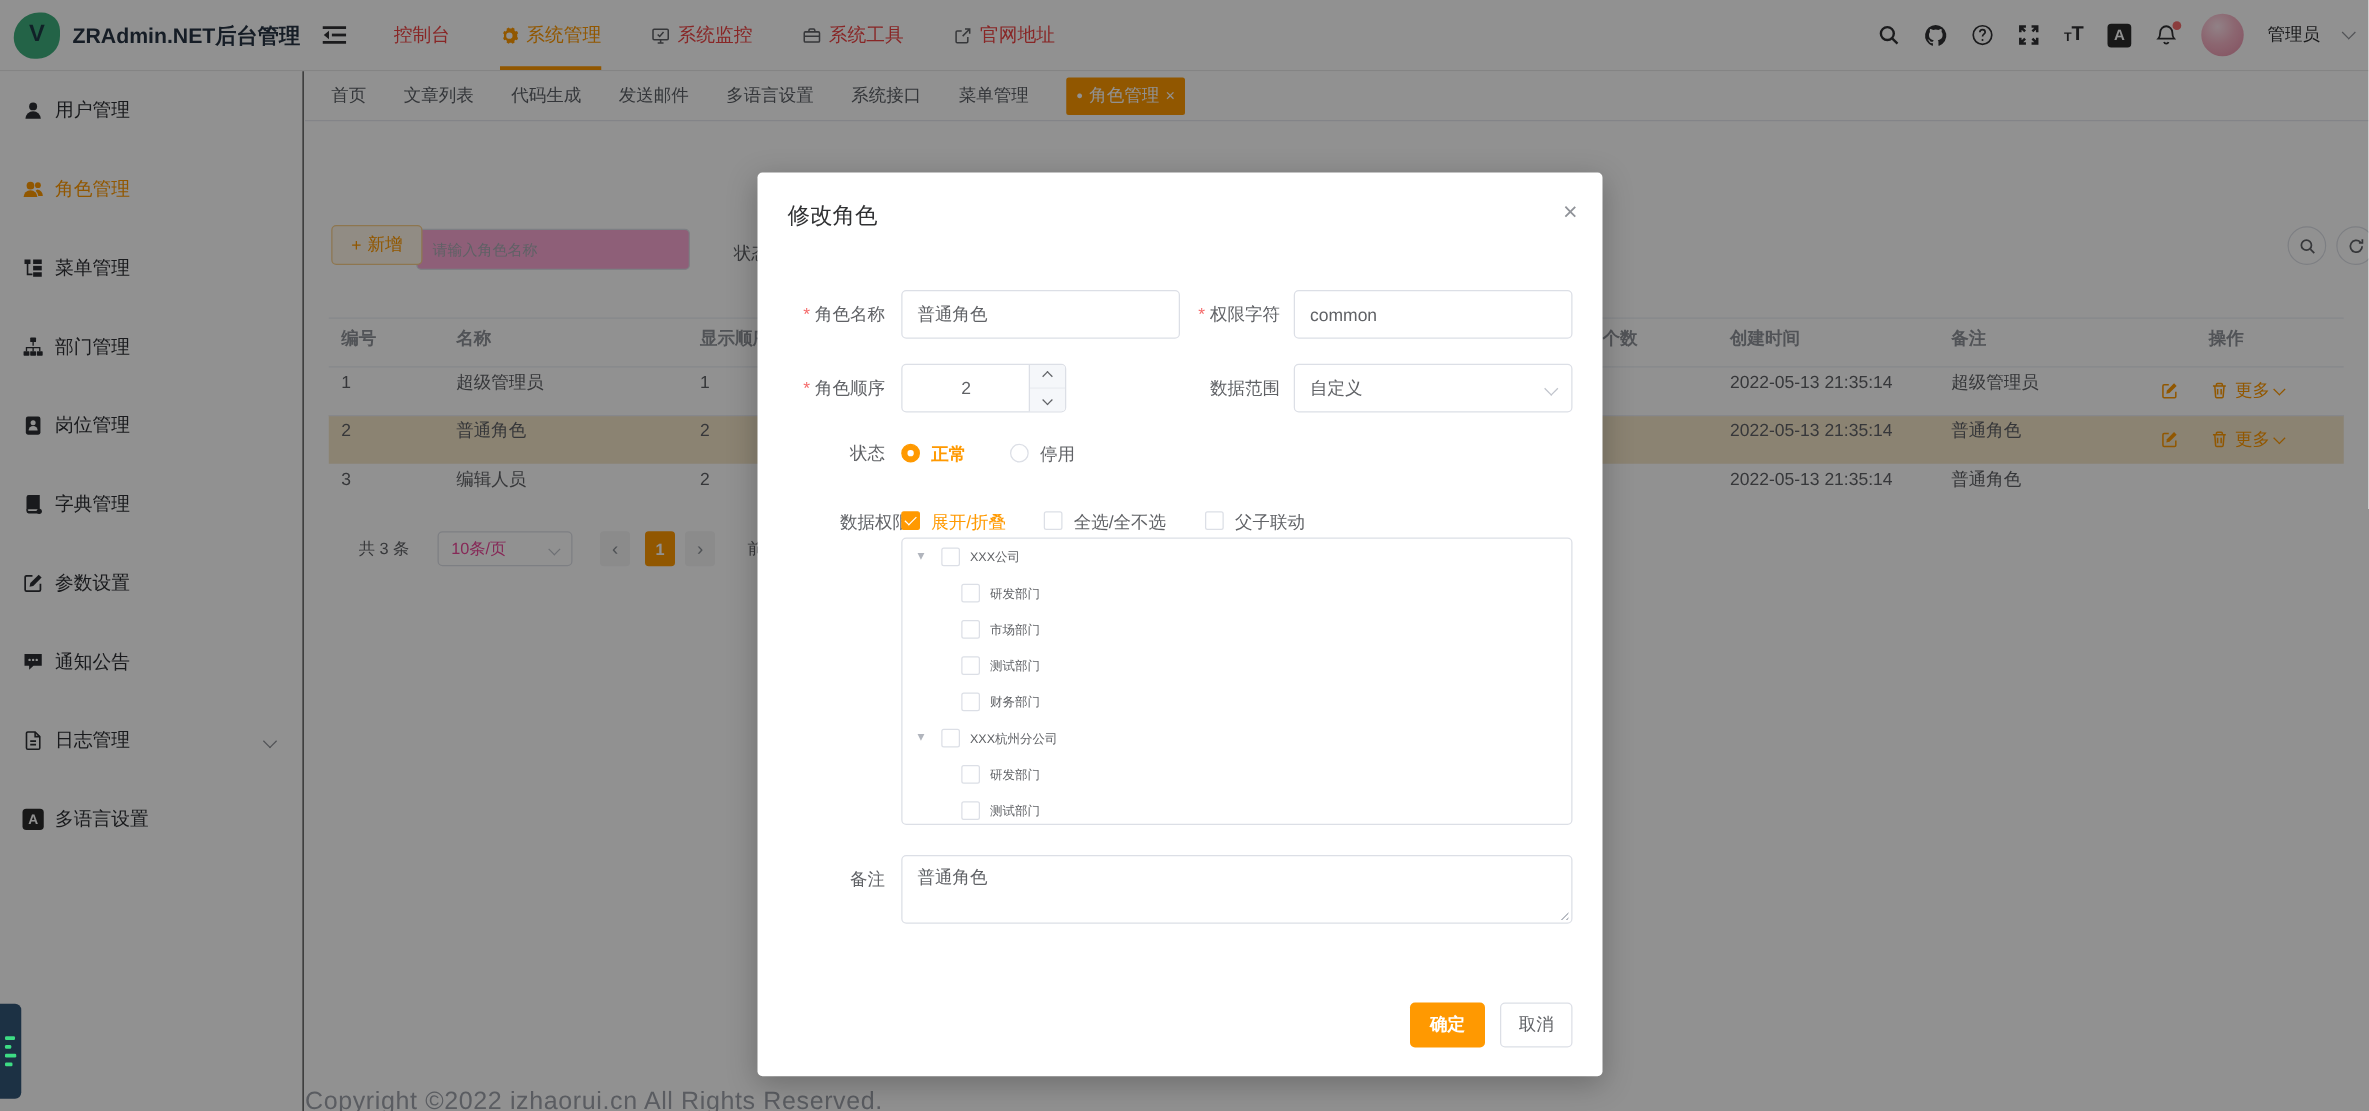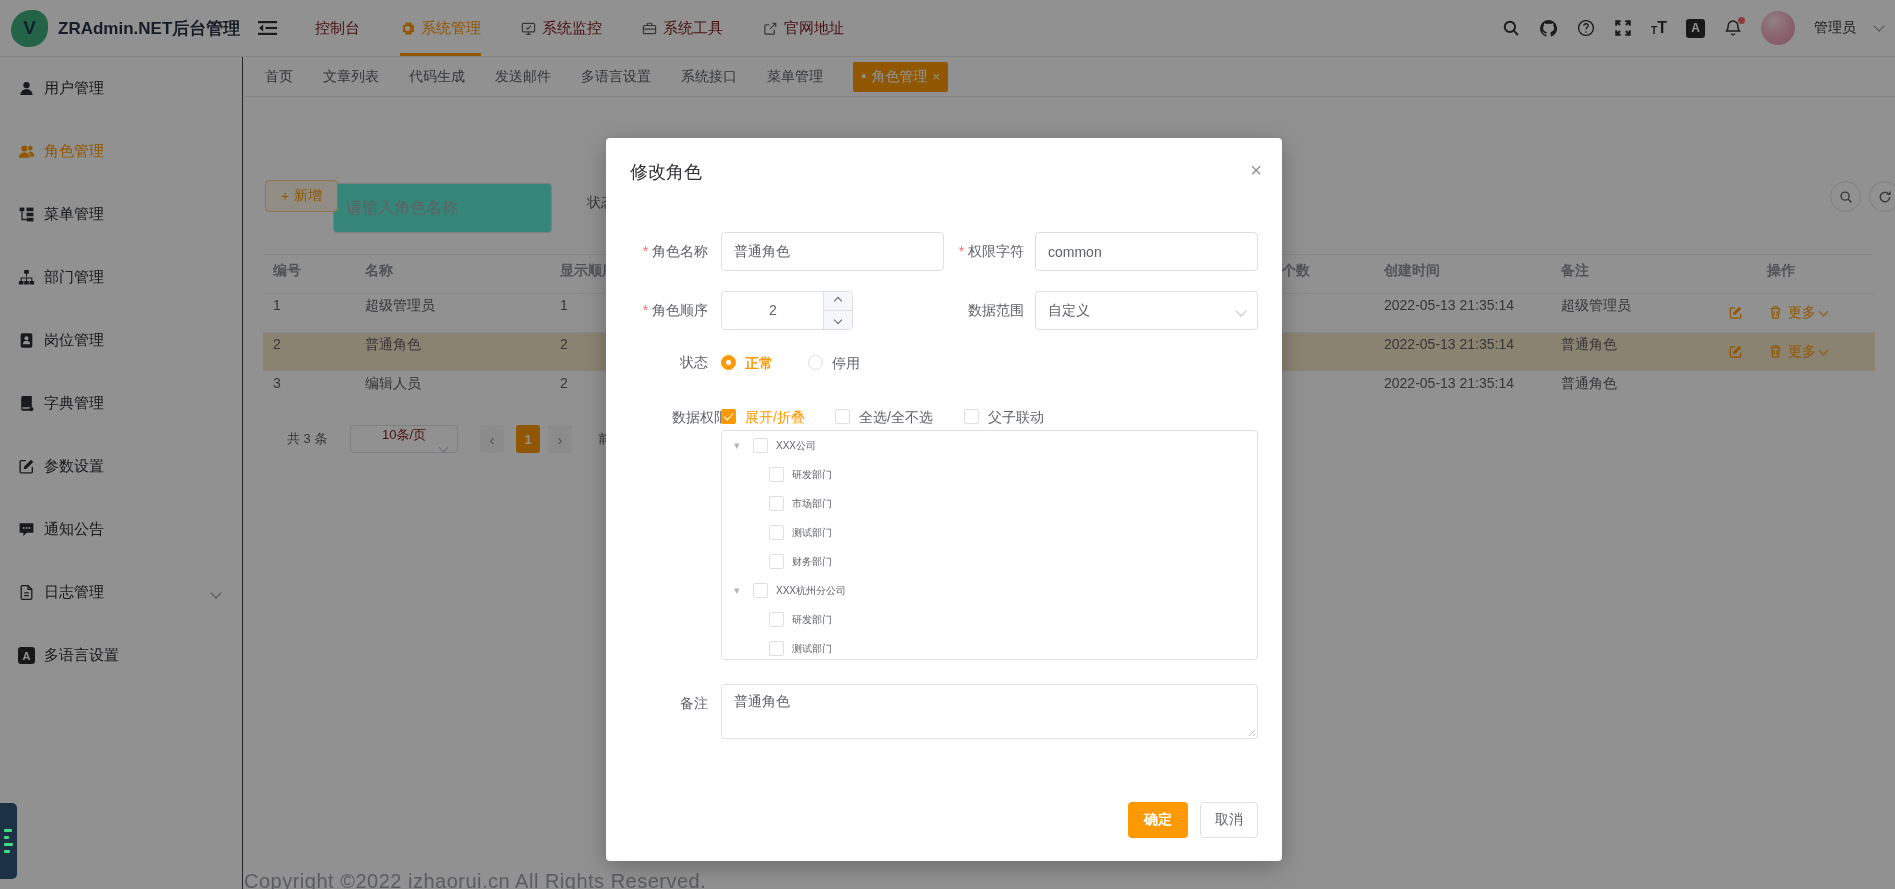--- a/index.html
+++ b/index.html
@@ -7,21 +7,21 @@
   .screen{position:relative;width:1895px;height:889px;background:#fff;overflow:hidden;}
   svg{display:block;}
 
   
   .app-header{position:absolute;top:0;left:0;right:0;height:57px;background:#fff;border-bottom:1px solid #e8e8e8;display:flex;align-items:center;box-sizing:border-box;}
   .logo-area{width:243px;flex:0 0 243px;display:flex;align-items:center;padding-left:11px;box-sizing:border-box;gap:10px;}
   .logo-circle{width:37px;height:37px;border-radius:58% 42% 52% 48%;background:#3fae7d;color:#1d3b46;display:flex;align-items:center;justify-content:center;font-weight:bold;font-size:19px;}
   .app-title{font-size:17px;font-weight:700;color:#273444;white-space:nowrap;}
   .collapse-btn{margin-left:15px;cursor:pointer;color:#303133;}
   .top-nav{display:flex;align-items:center;margin-left:38px;gap:40px;height:100%;}
-  .nav-item{display:flex;align-items:center;gap:6px;font-size:15px;color:#7f1d1d;height:100%;box-sizing:border-box;cursor:pointer;}
+  .nav-item{display:flex;align-items:center;gap:6px;font-size:15px;color:#ef4444;height:100%;box-sizing:border-box;cursor:pointer;}
   .nav-item .nicon{color:#606266;}
   .nav-item.active{color:#ff9901;border-bottom:3px solid #ff9901;padding-top:3px;}
   .nav-item.active .nicon{color:#ff9901;}
   .header-right{margin-left:auto;display:flex;align-items:center;gap:19px;padding-right:12px;}
   .hicon{color:#303133;cursor:pointer;position:relative;display:flex;align-items:center;}
   .fontsize-icon{font-weight:700;color:#303133;display:flex;align-items:flex-end;line-height:1;}
   .fontsize-icon .small-t{font-size:10px;}
   .fontsize-icon .big-t{font-size:16px;}
   .translate-badge{width:19px;height:19px;background:#2b2b2b;color:#fff;border-radius:3px;font-size:12px;font-weight:700;display:flex;align-items:center;justify-content:center;}
   .bell-dot{position:absolute;top:-2px;right:-3px;width:7px;height:7px;border-radius:50%;background:#f56c6c;}
@@ -41,39 +41,39 @@
 
   
   .main{position:absolute;left:244px;top:57px;right:0;bottom:0;background:#fff;}
   .tags-bar{position:absolute;top:0;left:0;right:0;height:40px;display:flex;align-items:center;gap:30px;padding-left:21px;border-bottom:1px solid #e6e9ef;box-sizing:border-box;}
   .tag{font-size:14px;color:#5c6066;cursor:pointer;white-space:nowrap;}
   .tag.active{background:#ff9901;color:#fff;padding:6px 8px;border-radius:2px;display:flex;align-items:center;gap:5px;}
   .tag .tag-dot{font-size:9px;line-height:1;}
   .tag .tag-close{font-size:13px;line-height:1;}
 
   .flabel{position:absolute;font-size:14px;color:#606266;line-height:38px;}
-  .finput{position:absolute;height:50px;border:1px solid #dcdfe6;border-radius:4px;box-sizing:border-box;font-size:16px;color:#606266;padding:0 12px;background:#5eead4;outline:none;font-family:inherit;}
+  .finput{position:absolute;height:33px;border:1px solid #dcdfe6;border-radius:4px;box-sizing:border-box;font-size:12px;color:#606266;padding:0 12px;background:#f9a8d4;outline:none;font-family:inherit;}
   .finput::placeholder{color:#a8abb2;}
   .fselect{position:absolute;height:38px;border:1px solid #dcdfe6;border-radius:4px;box-sizing:border-box;background:#fff;display:flex;align-items:center;padding:0 12px;font-size:14px;color:#a8abb2;cursor:pointer;}
   .fselect .chev{color:#c0c4cc;margin-left:auto;}
   .btn{border-radius:4px;font-size:14px;display:flex;align-items:center;justify-content:center;gap:5px;cursor:pointer;box-sizing:border-box;font-family:inherit;}
   .btn-search{position:absolute;left:645px;top:70px;width:71px;height:36px;background:#ff9901;color:#fff;border:none;}
   .btn-reset{position:absolute;left:736px;top:70px;width:64px;height:36px;background:#fff;color:#606266;border:1px solid #dcdfe6;}
   .btn-add{position:absolute;left:21px;top:123px;width:73px;height:32px;background:#fff7e8;color:#ff9901;border:1px solid #f9cf8b;}
   .circle-btn{position:absolute;top:124px;width:31px;height:31px;border-radius:50%;border:1px solid #dcdfe6;background:#fff;display:flex;align-items:center;justify-content:center;color:#606266;cursor:pointer;box-sizing:border-box;}
 
   .tcell{position:absolute;height:39px;line-height:39px;font-size:14px;color:#606266;white-space:nowrap;margin-top:32px;}
   .th{height:32px;line-height:32px;color:#8f9399;font-weight:700;}
   .tdiv{position:absolute;left:19px;right:20px;height:1px;background:#ebeef5;}
   .row-hl{position:absolute;left:19px;right:20px;height:39px;background:#f5e6c9;}
   .op{position:absolute;height:39px;display:flex;align-items:center;gap:4px;color:#ff9901;font-size:14px;cursor:pointer;}
   .op .chev{color:#ff9901;width:6px;height:6px;margin-top:-3px;}
 
   .pg-text{position:absolute;font-size:13px;color:#606266;line-height:28px;}
-  .pg-select{position:absolute;left:106px;top:368px;width:108px;height:28px;border:1px solid #dcdfe6;border-radius:4px;box-sizing:border-box;display:flex;align-items:center;padding:0 10px;font-size:13px;color:#7f1d1d;cursor:pointer;flex-direction:column;}
+  .pg-select{position:absolute;left:106px;top:368px;width:108px;height:28px;border:1px solid #dcdfe6;border-radius:4px;box-sizing:border-box;display:flex;align-items:center;padding:0 10px;font-size:13px;color:#ec4899;cursor:pointer;}
   .pg-select .chev{color:#c0c4cc;margin-left:auto;width:6px;height:6px;}
   .pg-btn{position:absolute;top:368px;width:24px;height:28px;background:#f4f4f5;border-radius:3px;display:flex;align-items:center;justify-content:center;color:#8b9096;font-size:15px;cursor:pointer;}
   .pg-btn.current{background:#ff9901;color:#fff;font-weight:700;font-size:13px;}
 
   .copyright{position:absolute;top:813px;left:0;width:1574px;text-align:left;font-size:20px;color:#9fa3ab;letter-spacing:.5px;}
 
   
   .overlay{position:absolute;inset:0;background:rgba(0,0,0,0.43);z-index:40;}
   .dlg{position:absolute;left:606px;top:138px;width:676px;height:723px;background:#fff;border-radius:4px;box-shadow:0 6px 24px rgba(0,0,0,.25);z-index:50;}
   .dlg-title{position:absolute;left:24px;top:22px;font-size:18px;color:#303133;}

